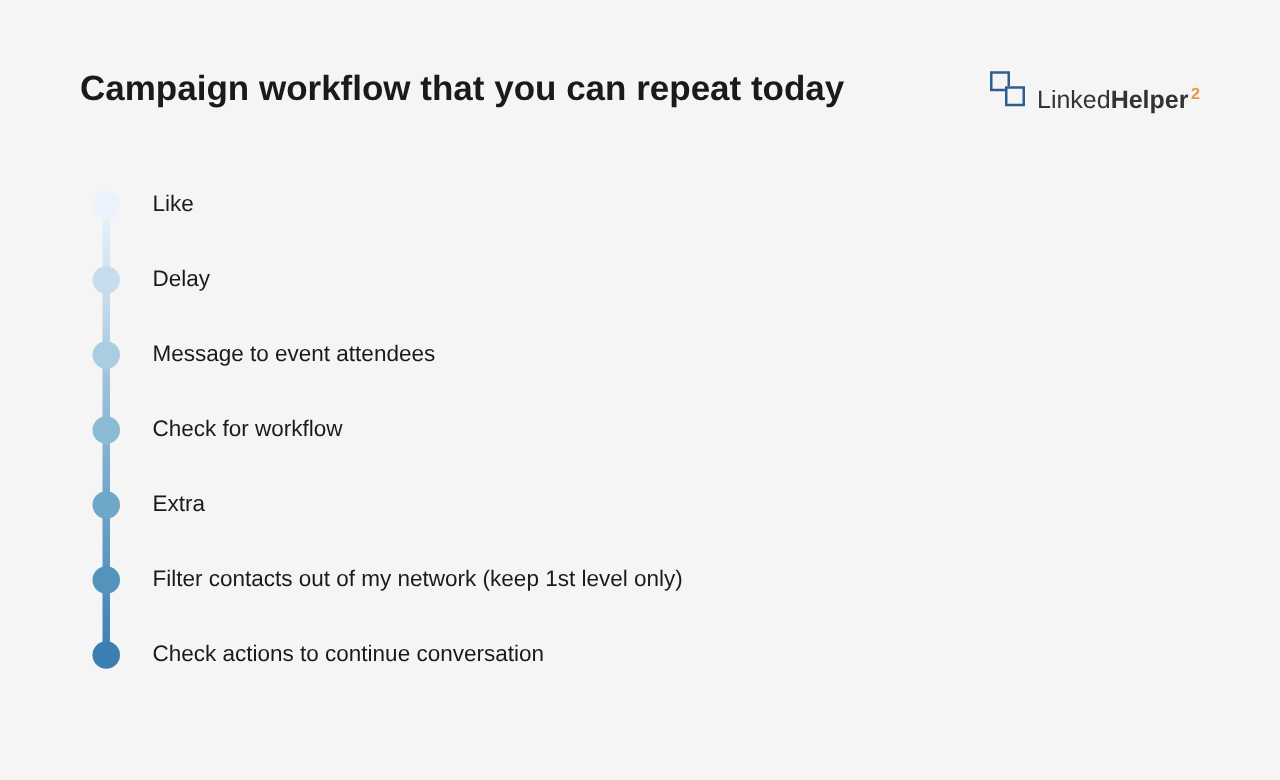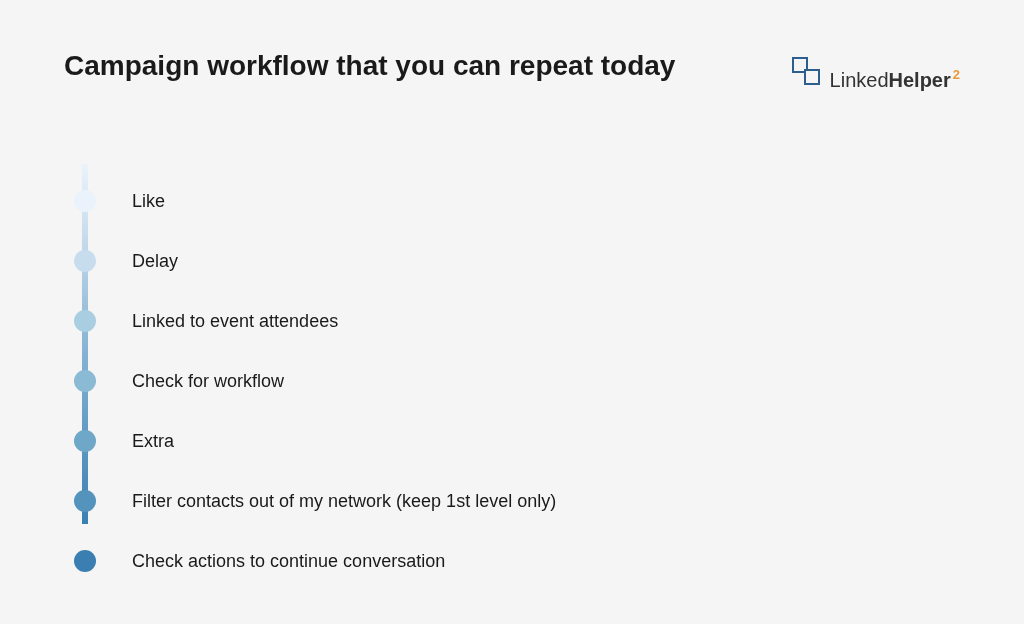--- a/index.html
+++ b/index.html
@@ -7,20 +7,21 @@
       width: 1024px;
       height: 624px;
       background: #f5f5f5;
       font-family: Arial, Helvetica, sans-serif;
       position: relative;
       overflow: hidden;
     }
     .header {
       display: flex;
       justify-content: space-between;
+      align-items: center;
       padding: 50px 64px 0 64px;
       gap: 45px;
     }
     .title {
       font-size: 28px;
       font-weight: bold;
       color: #1a1a1a;
     }
     .logo {
       display: flex;
@@ -71,22 +72,22 @@
       position: absolute;
       left: 10px;
       top: 12px;
       width: 6px;
       height: 360px;
       background: linear-gradient(to bottom, #eaf3fb 0%, #c7dced 20%, #9bc0db 40%, #7aaacd 60%, #5a95c0 80%, #3b7fb2 100%);
       z-index: 1;
     }
     .step {
       display: flex;
-      align-items: flex-end;
-      gap: 36px;
+      align-items: flex-start;
+      gap: 26px;
       height: 60px;
       position: relative;
       z-index: 2;
     }
     .dot {
       width: 22px;
       height: 22px;
       border-radius: 50%;
       flex-shrink: 0;
       margin-left: 2px;
@@ -127,21 +128,21 @@
     <div class="step-label">Like</div>
   </div>
 
   <div class="step">
     <div class="dot dot-1"></div>
     <div class="step-label">Delay</div>
   </div>
 
   <div class="step">
     <div class="dot dot-2"></div>
-    <div class="step-label">Linked to event attendees</div>
+    <div class="step-label">Message to event attendees</div>
   </div>
 
   <div class="step">
     <div class="dot dot-3"></div>
     <div class="step-label">Check for workflow</div>
   </div>
 
   <div class="step">
     <div class="dot dot-4"></div>
     <div class="step-label">Extra</div>

